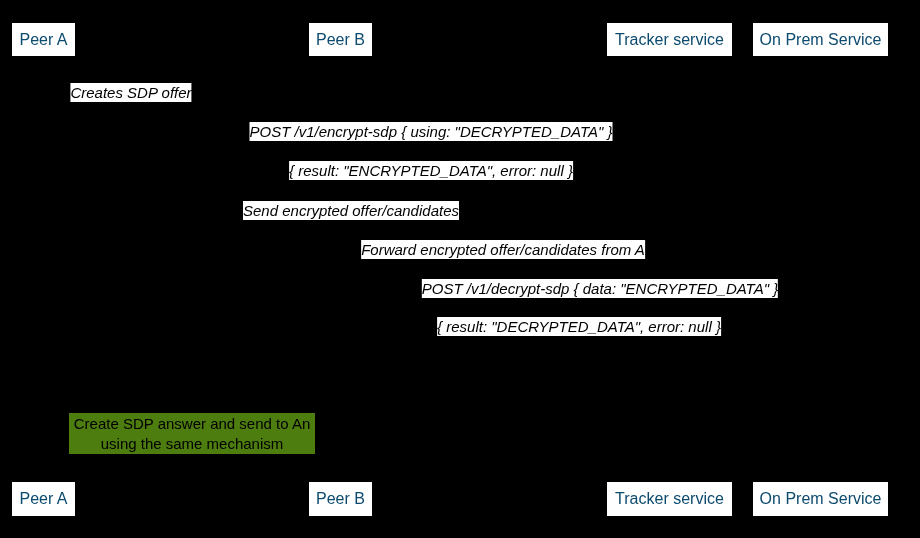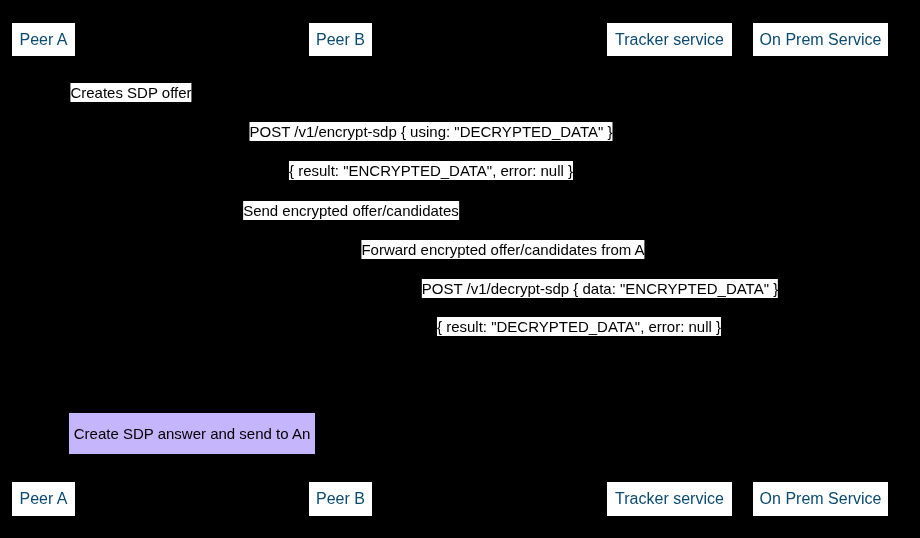--- a/index.html
+++ b/index.html
@@ -36,24 +36,25 @@
   }
   .msg-label {
     position: absolute;
     transform: translateX(-50%);
     background: #ffffff;
     color: #000000;
     font-size: 15px;
     line-height: 19px;
     padding: 0 0;
     white-space: nowrap;
+    font-style: italic;
   }
   .note-box {
     position: absolute;
-    background: #c4b5fd;
+    background: #4d7c0f;
     color: #000000;
     border: 1px solid #000000;
     box-sizing: border-box;
     font-size: 15px;
     line-height: 20px;
     text-align: right;
     display: flex;
     flex-direction: column;
     align-items: center;
     justify-content: center;
@@ -124,20 +125,21 @@
   <div class="msg-label" id="msg-0">Creates SDP offer</div>
   <div class="msg-label" id="msg-1">POST /v1/encrypt-sdp { using: "DECRYPTED_DATA" }</div>
   <div class="msg-label" id="msg-2">{ result: "ENCRYPTED_DATA", error: null }</div>
   <div class="msg-label" id="msg-4">Forward encrypted offer/candidates from A</div>
   <div class="msg-label" id="msg-3">Send encrypted offer/candidates</div>
   <div class="msg-label" id="msg-5">POST /v1/decrypt-sdp { data: "ENCRYPTED_DATA" }</div>
   <div class="msg-label" id="msg-6">{ result: "DECRYPTED_DATA", error: null }</div>
 
   <div class="note-box" id="note-0">
     <span>Create SDP answer and send to An</span>
+    <span>using the same mechanism</span>
   </div>
 
   <div class="actor-box" id="actor-bottom-peer-a">Peer A</div>
   <div class="actor-box" id="actor-bottom-peer-b">Peer B</div>
   <div class="actor-box" id="actor-bottom-tracker">Tracker service</div>
   <div class="actor-box" id="actor-bottom-onprem">On Prem Service</div>
 
 </div>
 
 </body></html>

